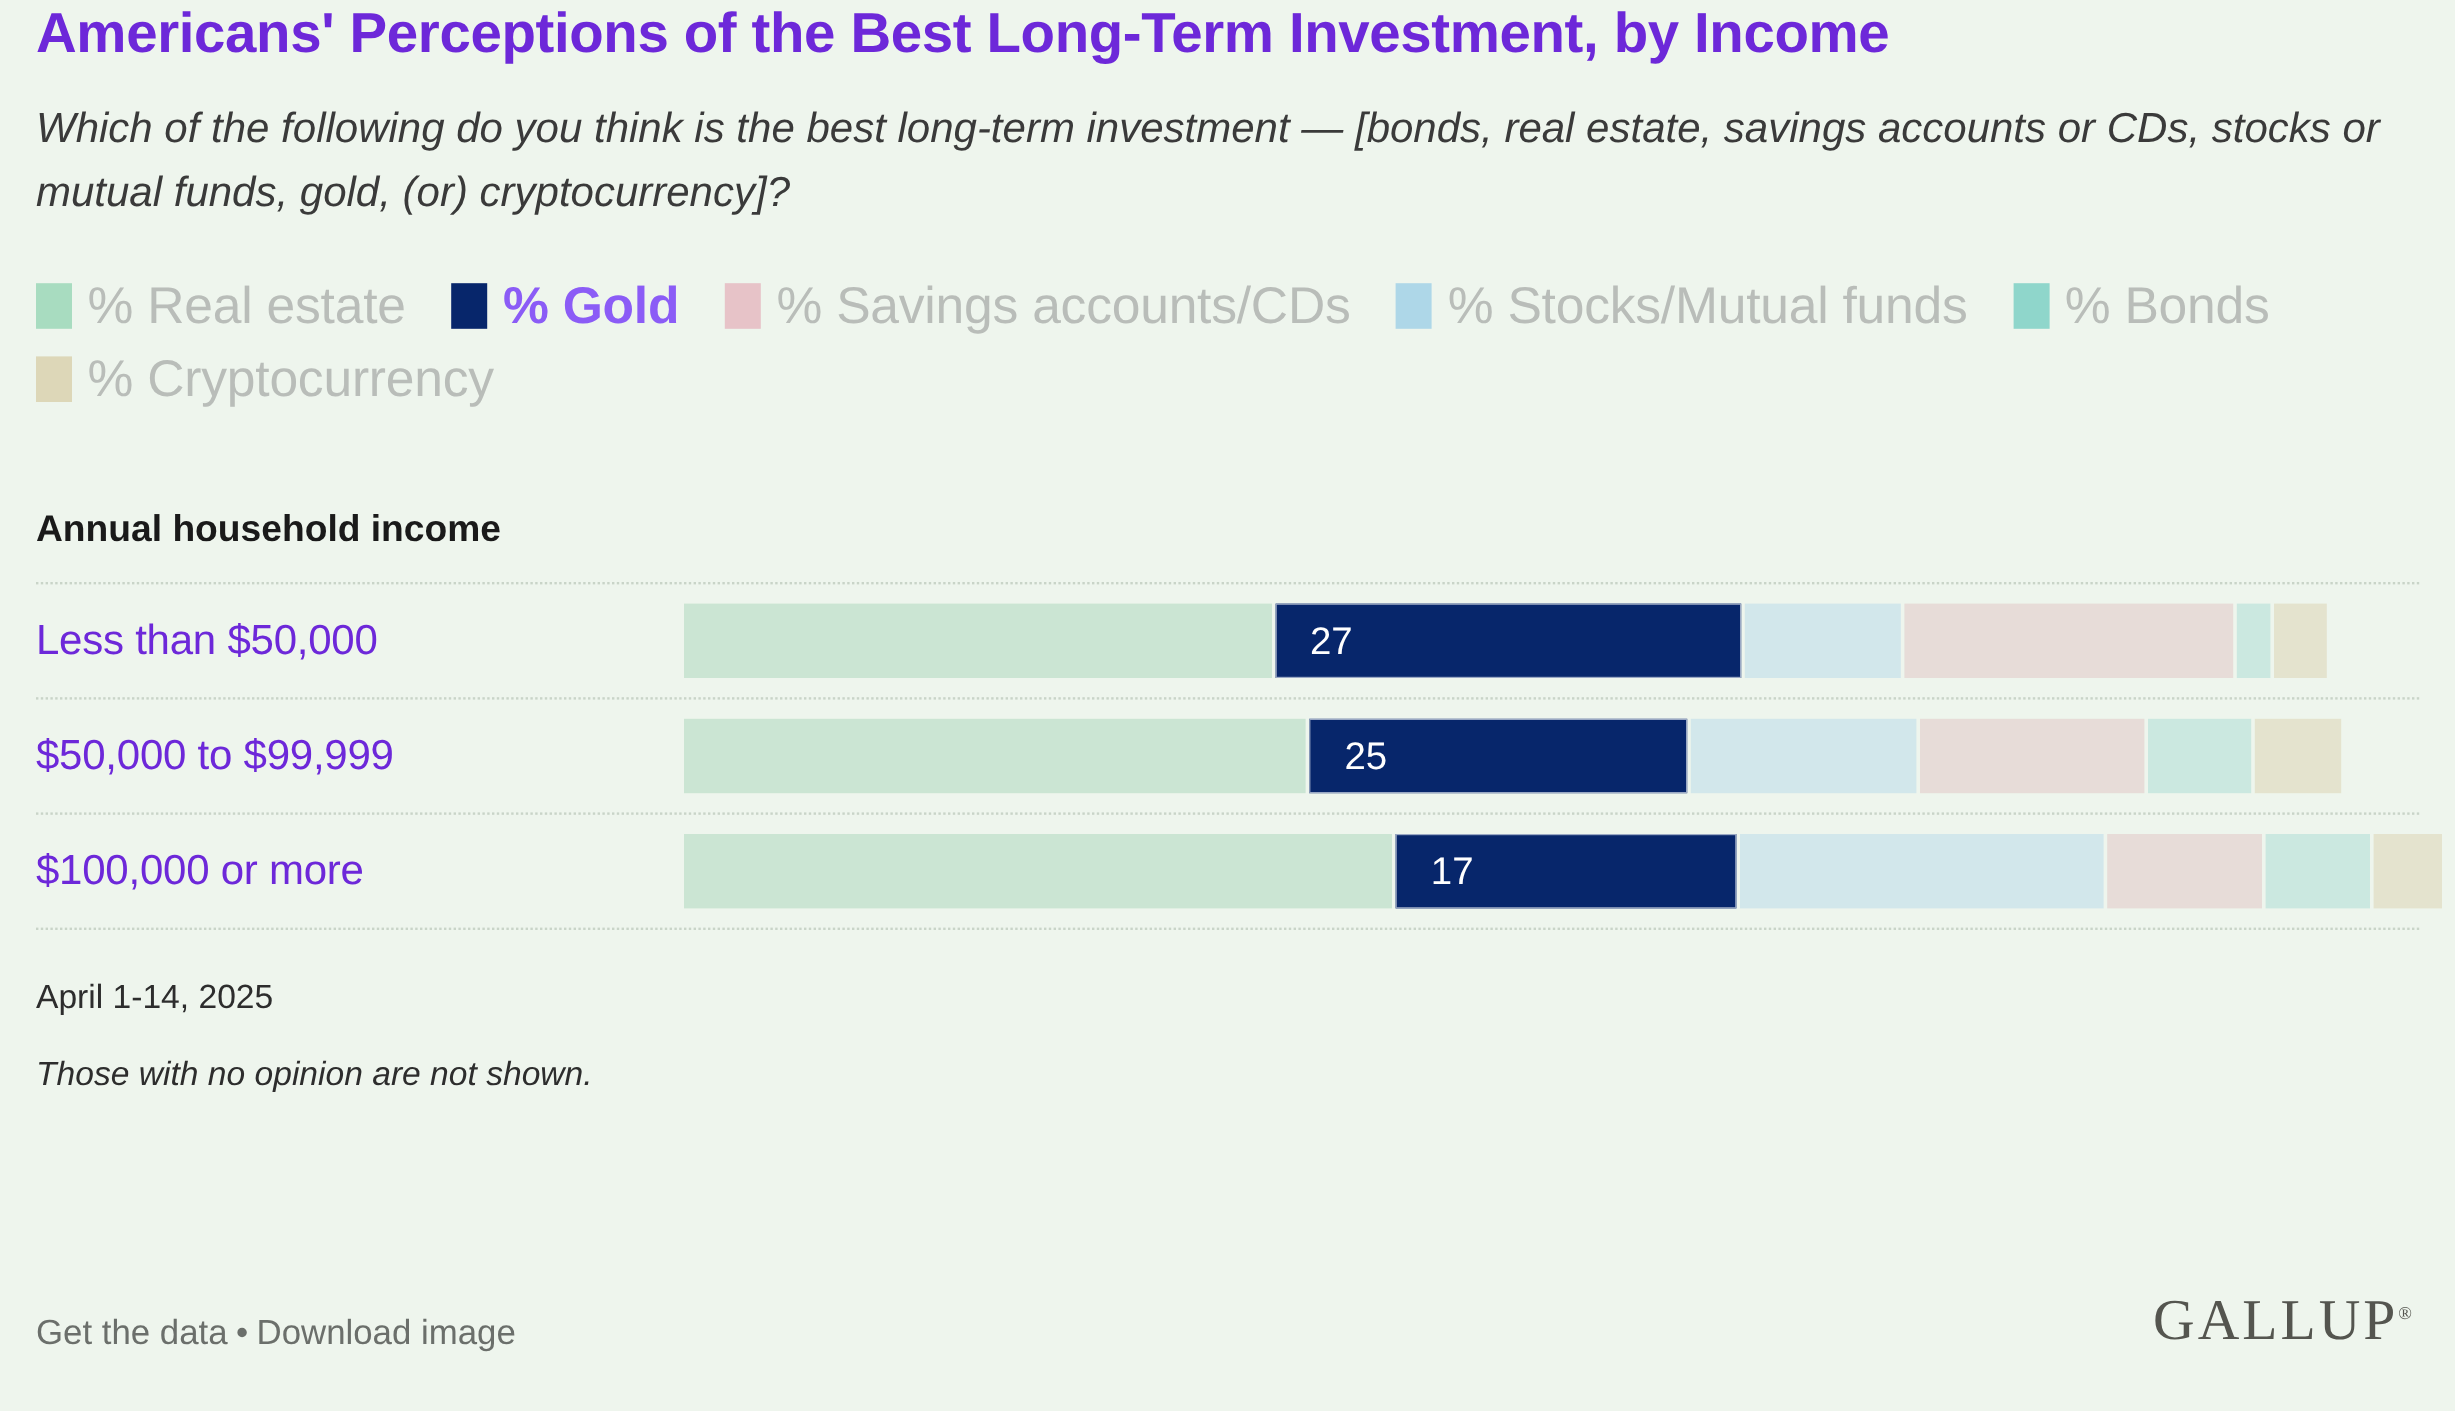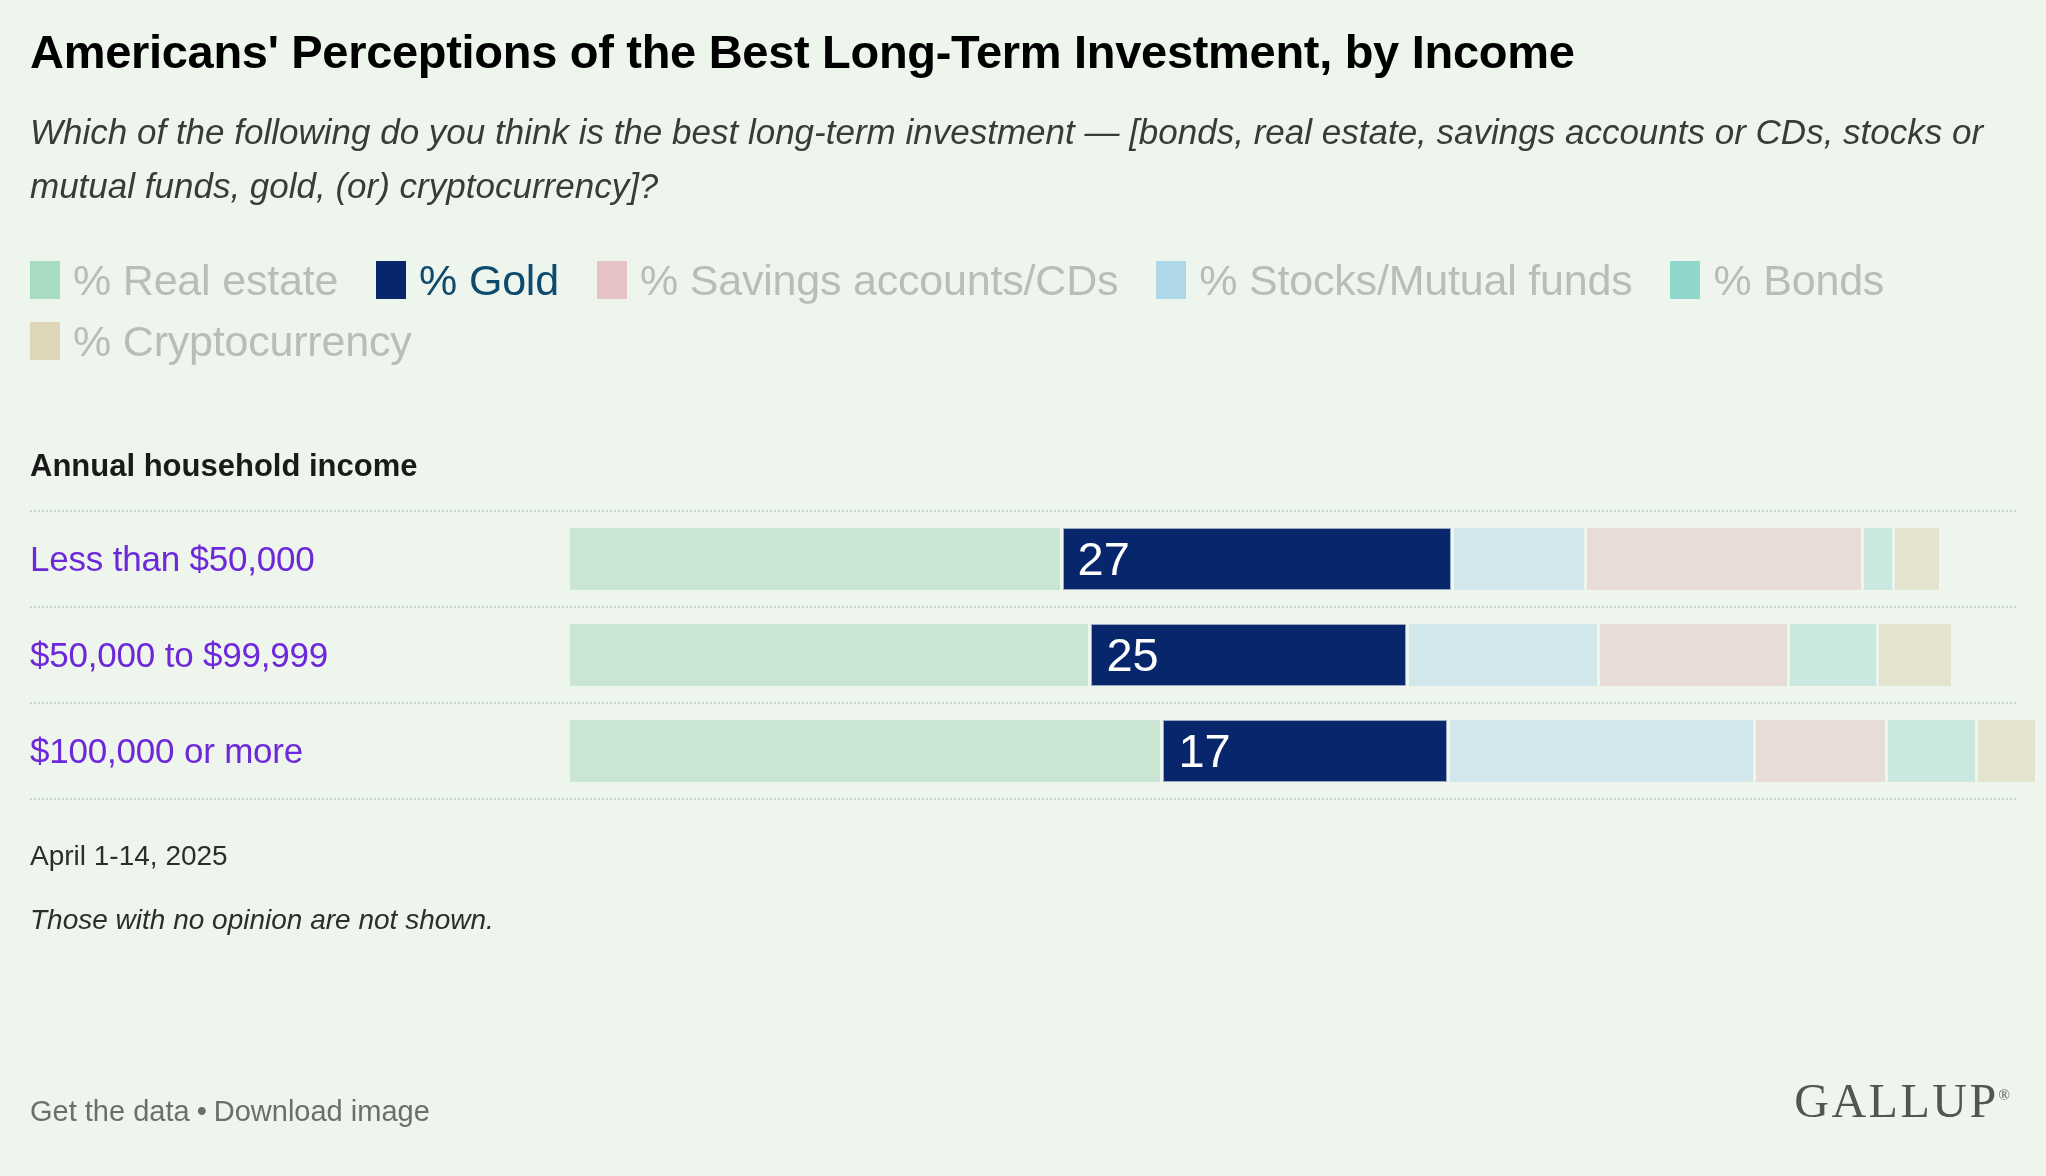--- a/index.html
+++ b/index.html
@@ -20,23 +20,22 @@
     height: 1176px;
     box-sizing: border-box;
     padding: 0 30px;
   }
 
   
   .chart-title {
     font-size: 47px;
     font-weight: bold;
     letter-spacing: -0.3px;
-    color: #000000;
+    color: #6d28d9;
     margin: 0;
-    padding-top: 25px;
     line-height: 1.15;
   }
   .chart-subtitle {
     font-size: 35px;
     font-style: italic;
     color: #3a3a3a;
     line-height: 1.55;
     margin: 26px 0 0 0;
     max-width: 1990px;
     font-weight: 400;
@@ -62,22 +61,22 @@
     height: 38px;
     margin-right: 13px;
     flex: none;
   }
   .legend-label {
     font-size: 43px;
     color: #b9bdb9;
     letter-spacing: -0.2px;
   }
   .legend-item.active .legend-label {
-    color: #0c4a6e;
-    font-weight: normal;
+    color: #8b5cf6;
+    font-weight: bold;
   }
 
   
   .group-heading {
     font-size: 31px;
     font-weight: bold;
     color: #1a1a1a;
     margin-top: 70px;
     margin-bottom: 0;
   }
@@ -116,23 +115,23 @@
     margin-right: 3px;
     box-sizing: border-box;
   }
   .seg.gold {
     border: 1px solid #9aa8c4;
     display: flex;
     align-items: center;
   }
   .seg-value {
     color: #ffffff;
-    font-size: 47px;
+    font-size: 32px;
     font-weight: 500;
-    padding-left: 14px;
+    padding-left: 28px;
     line-height: 1;
   }
 
   
   .footnote {
     font-size: 28px;
     color: #2d2d2d;
     margin-top: 40px;
   }
   .footnote.second {

